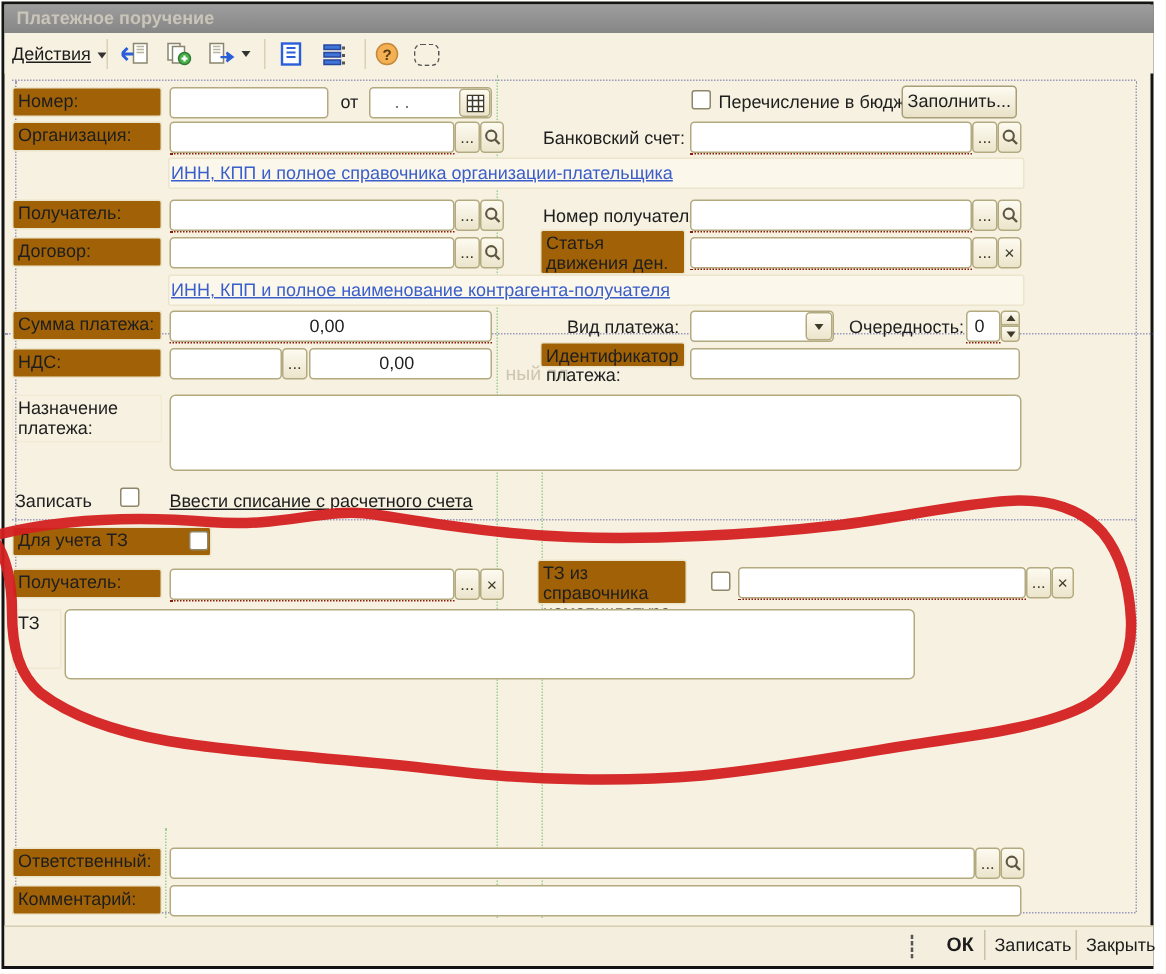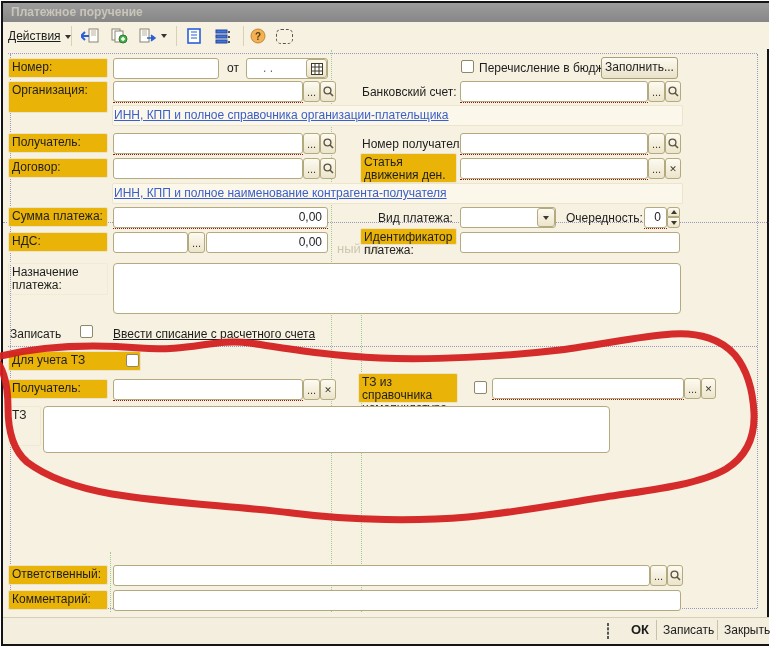--- a/index.html
+++ b/index.html
@@ -9,26 +9,26 @@
   .titlebar{position:absolute;left:3px;top:3px;width:766px;height:19px;
             background:linear-gradient(#9d9d9d,#868686);color:#cac5b9;font-weight:bold;
             line-height:19px;padding-left:8px;box-sizing:border-box}
   .toolbar{position:absolute;left:3px;top:22px;width:766px;height:27px;background:#f6f1e0}
   .actions{position:absolute;left:8px;top:29px;color:#1c1c1c;text-decoration:underline;cursor:pointer}
   .caret{display:inline-block;width:0;height:0;border-left:3px solid transparent;border-right:3px solid transparent;
          border-top:4px solid #333;margin-left:4px;vertical-align:middle}
   .tbtn{position:absolute;top:25px;width:24px;height:22px;border-radius:3px;cursor:pointer;
         display:flex;align-items:center;justify-content:center}
   .tsep{position:absolute;top:26px;width:1px;height:20px;background:#d8d1b6}
-  .lblpanel{position:absolute;background:#eab308;border:1px solid #ebe4ca;border-radius:2px;
+  .lblpanel{position:absolute;background:#a16207;border:1px solid #ebe4ca;border-radius:2px;
             padding:2px 3px;line-height:13px;box-sizing:border-box}
   .plain-lbl{position:absolute;line-height:14px}
   .inp{position:absolute;background:#fff;border:1px solid #b4aa80;border-radius:3px;box-sizing:border-box;
        line-height:19px;padding-left:4px}
-  .num{text-align:right;padding-right:5px;padding-left:0}
+  .num{text-align:center;padding-right:5px;padding-left:0}
   .ta{position:absolute;background:#fff;border:1px solid #b4aa80;border-radius:4px;box-sizing:border-box}
   .sqbtn{position:absolute;box-sizing:border-box;border:1px solid #b4aa80;border-radius:3px;
          background:linear-gradient(#fdfaf0,#ece5cc);text-align:center;color:#3f3a28;
          font-size:11px;line-height:16px;cursor:pointer;display:flex;align-items:center;justify-content:center}
   .pushbtn{position:absolute;box-sizing:border-box;border:1px solid #a89f78;border-radius:3px;
            background:linear-gradient(#fdfaf0,#e9e2c8);text-align:center;line-height:19px;cursor:pointer;color:#1e1e1e}
   .redline{position:absolute;border-top:1px dotted #8d1a0b;height:0}
   .link{position:absolute;color:#3a5ecb;text-decoration:underline;cursor:pointer;line-height:14px}
   .strip{position:absolute;background:#fbf7ea;border:1px solid #ece5cc;border-radius:2px}
   .cb{position:absolute;width:13px;height:13px;background:#fff;border:1px solid #8f876a;border-radius:2px;
@@ -146,21 +146,21 @@
       <svg width="12" height="12" viewBox="0 0 12 12">
     <rect x="0.5" y="0.5" width="11" height="11" fill="#fff" stroke="#3f3a28"></rect>
     <path d="M0.5 4h11M4 0.5v11M8 0.5v11M0.5 8h11" stroke="#3f3a28" stroke-width="1"></path>
   </svg>
     </span>
 </div>
 <div class="cb" style="left:461px;top:60px"></div>
 <div class="plain-lbl" style="left:479px;top:61px">Перечисление в бюджет</div>
 <div class="pushbtn" style="left:601px;top:57px;width:77px;height:22px">Заполнить...</div>
 
-<div class="lblpanel" style="left:8px;top:81px;width:100px;height:32px">Организация:</div>
+<div class="lblpanel" style="left:8px;top:81px;width:100px;height:20px">Организация:</div>
 <div class="inp" style="left:113px;top:81px;width:190px;height:21px"></div>
 <div class="sqbtn" style="left:303px;top:81px;width:17px;height:21px">
     <span>...</span>
   </div>
 <div class="sqbtn" style="left:320px;top:81px;width:16px;height:21px">
   <span>
       <svg width="11" height="11" viewBox="0 0 11 11">
         <circle cx="4.5" cy="4.5" r="3.4" fill="none" stroke="#5d5640" stroke-width="1.4"></circle>
         <path d="M7 7l3 3" stroke="#5d5640" stroke-width="1.6"></path>
       </svg>

